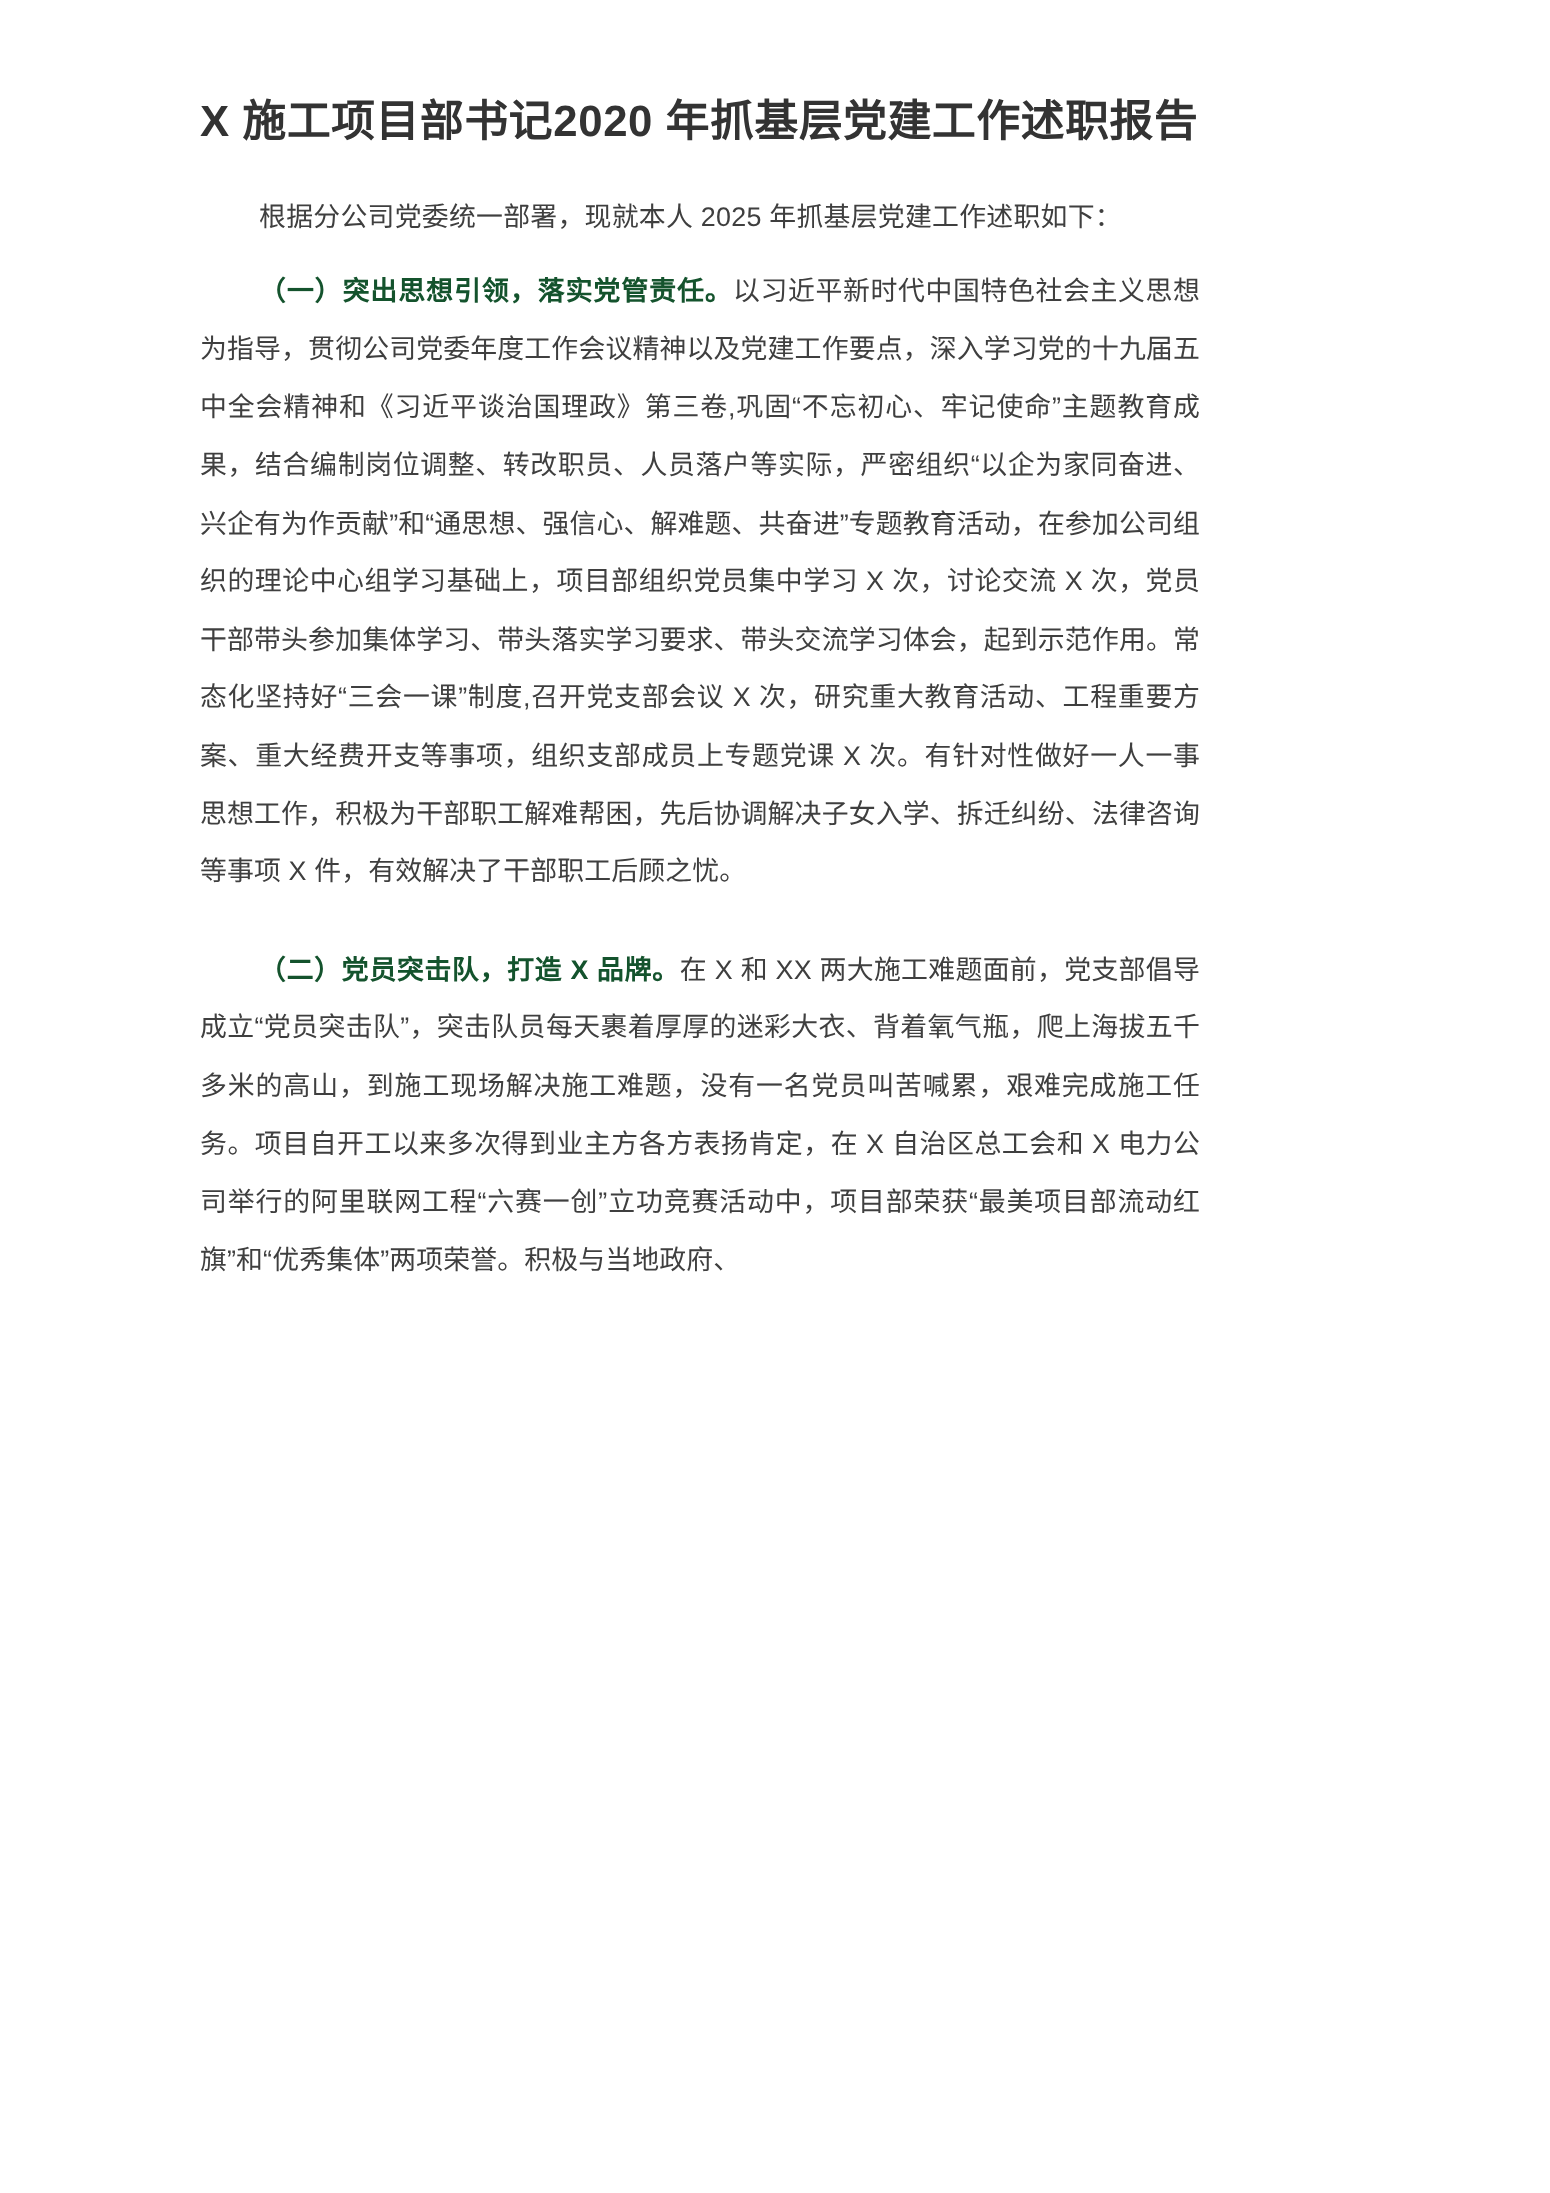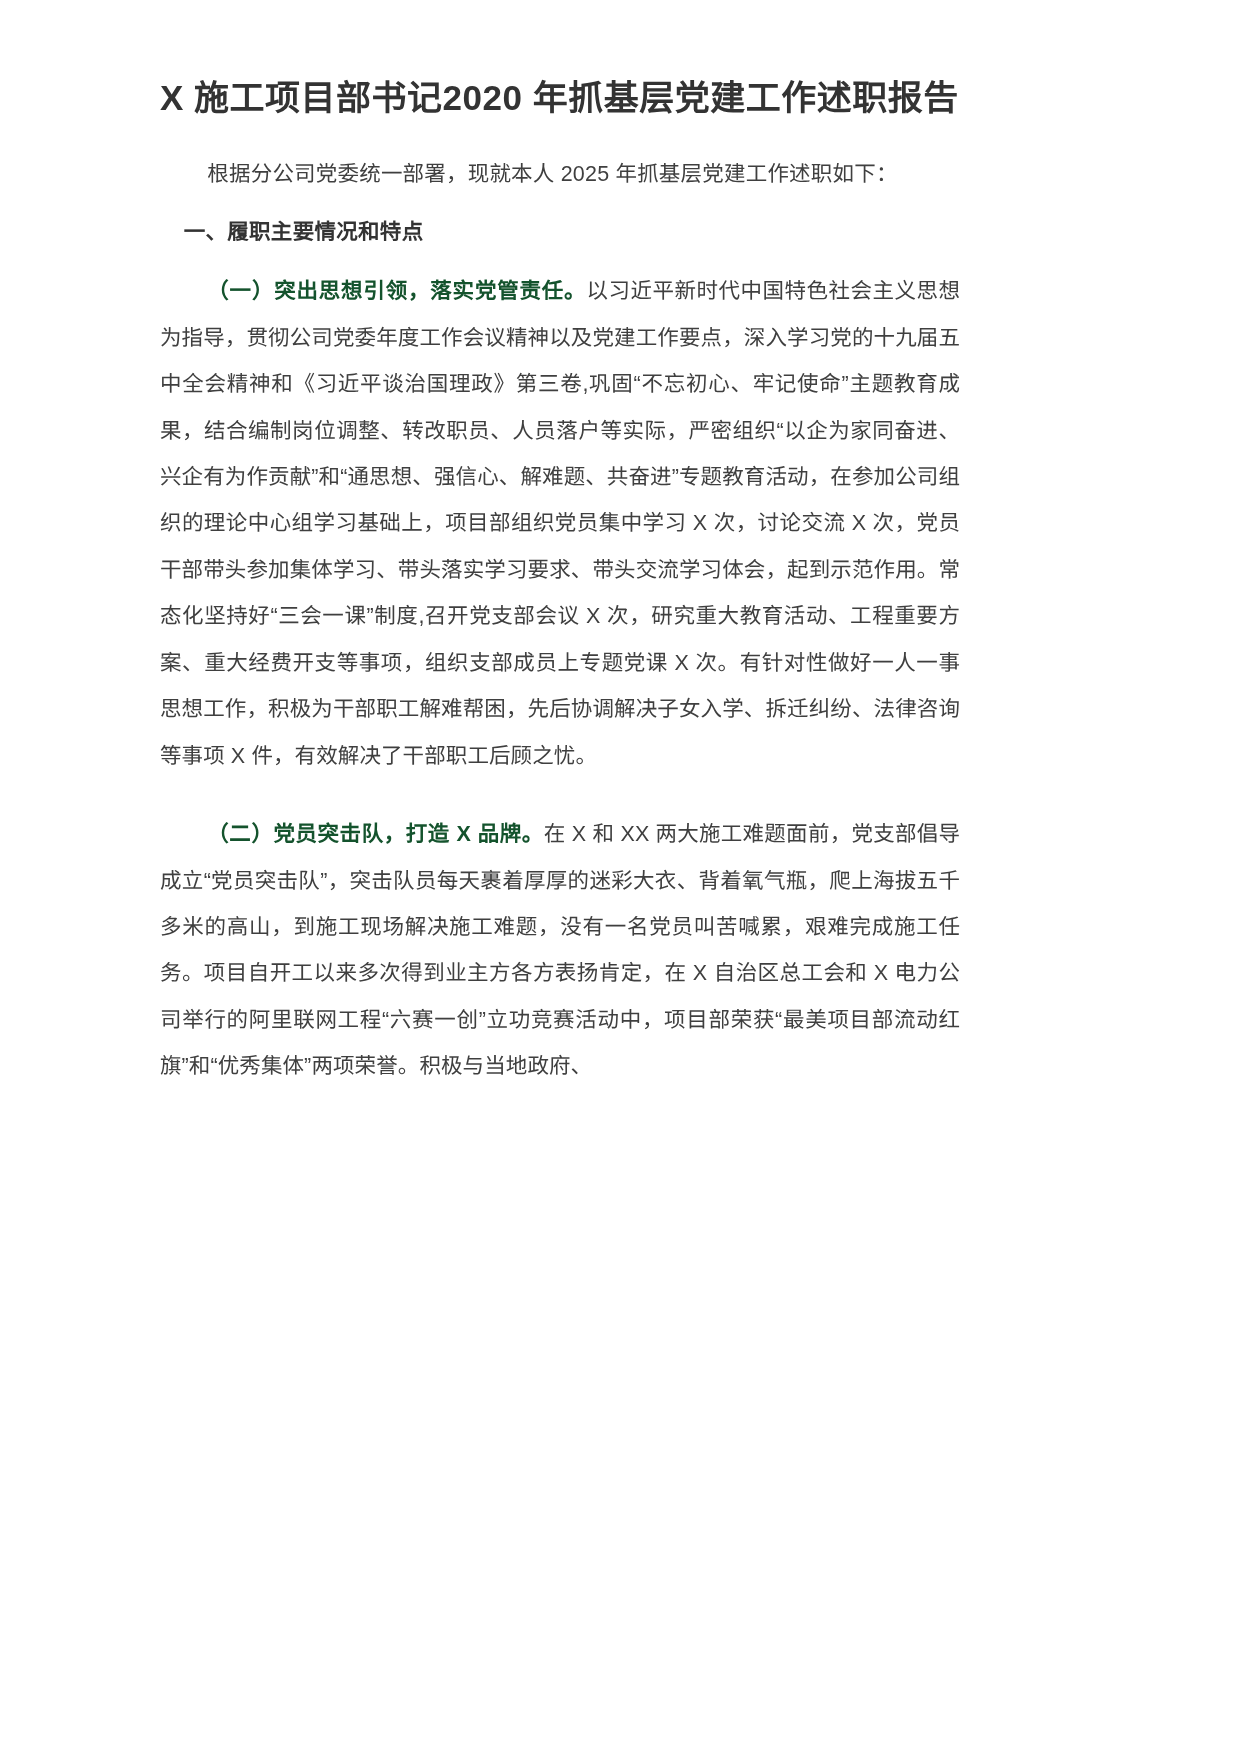--- a/index.html
+++ b/index.html
@@ -84,20 +84,19 @@
 </head>
 <body>
 
 <div class="page">
   <div class="content">
 
     <h1 class="doc-title">X 施工项目部书记2020 年抓基层党建工作述职报告</h1>
 
     <p class="lead-para">根据分公司党委统一部署，现就本人 2025 年抓基层党建工作述职如下：</p>
 
-    <h2 class="section-heading">一、履职主要情况和特点</h2>
 
     <p class="body-para"><span class="lead-in">（一）突出思想引领，落实党管责任。</span><span>以习近平新时代中国特色社会主义思想为指导，贯彻公司党委年度工作会议精神以及党建工作要点，深入学习党的十九届五中全会精神和《习近平谈治国理政》第三卷,巩固“不忘初心、牢记使命”主题教育成果，结合编制岗位调整、转改职员、人员落户等实际，严密组织“以企为家同奋进、兴企有为作贡献”和“通思想、强信心、解难题、共奋进”专题教育活动，在参加公司组织的理论中心组学习基础上，项目部组织党员集中学习 X 次，讨论交流 X 次，党员干部带头参加集体学习、带头落实学习要求、带头交流学习体会，起到示范作用。常态化坚持好“三会一课”制度,召开党支部会议 X 次，研究重大教育活动、工程重要方案、重大经费开支等事项，组织支部成员上专题党课 X 次。有针对性做好一人一事思想工作，积极为干部职工解难帮困，先后协调解决子女入学、拆迁纠纷、法律咨询等事项 X 件，有效解决了干部职工后顾之忧。</span></p>
 
     <p class="body-para second"><span class="lead-in">（二）党员突击队，打造 X 品牌。</span><span>在 X 和 XX 两大施工难题面前，党支部倡导成立“党员突击队”，突击队员每天裹着厚厚的迷彩大衣、背着氧气瓶，爬上海拔五千多米的高山，到施工现场解决施工难题，没有一名党员叫苦喊累，艰难完成施工任务。项目自开工以来多次得到业主方各方表扬肯定，在 X 自治区总工会和 X 电力公司举行的阿里联网工程“六赛一创”立功竞赛活动中，项目部荣获“最美项目部流动红旗”和“优秀集体”两项荣誉。积极与当地政府、</span></p>
 
   </div>
 </div>
 
 </body></html>

